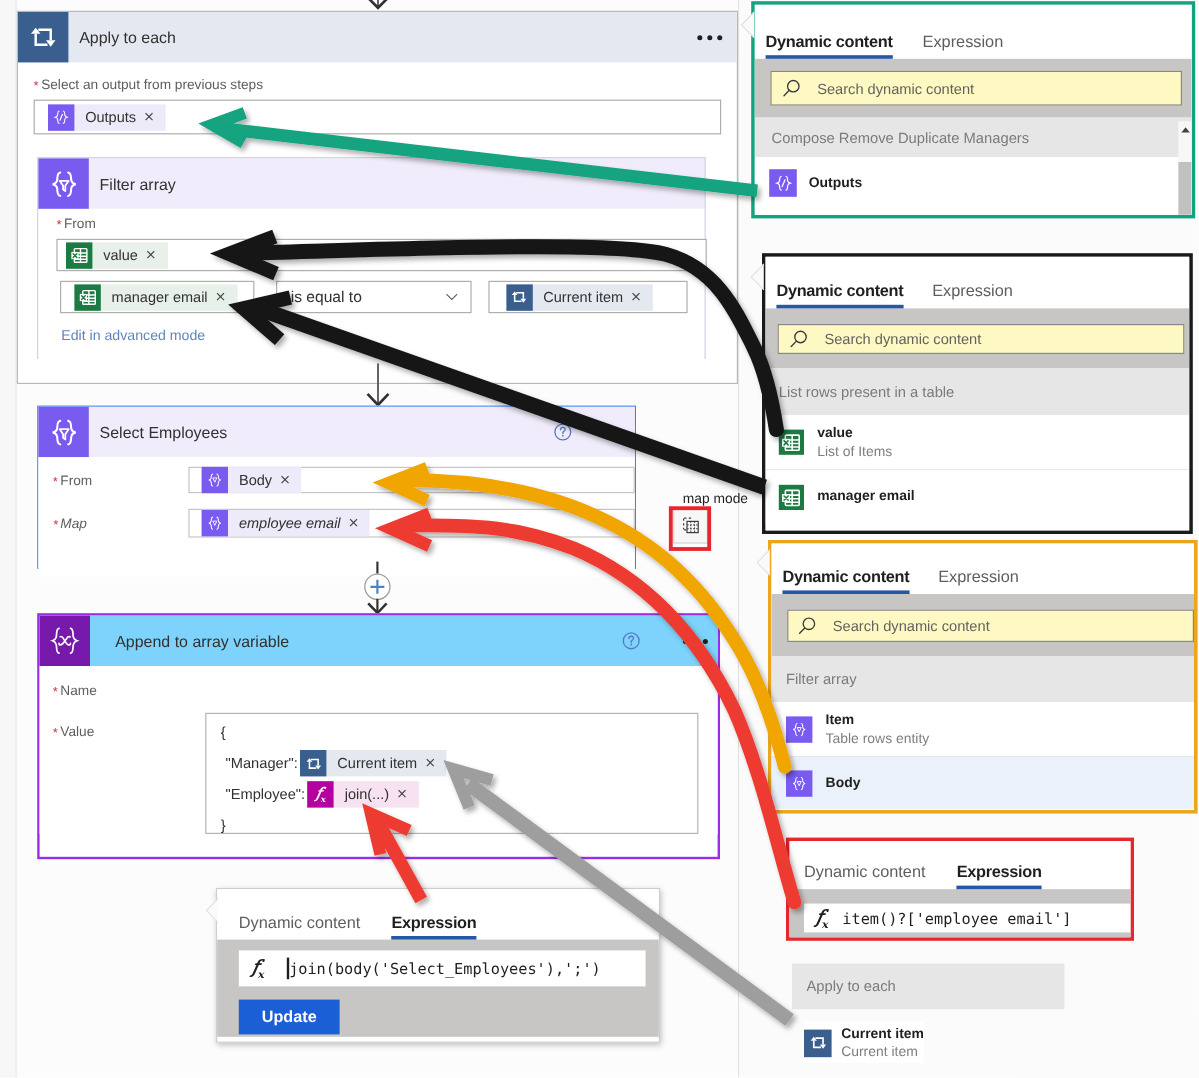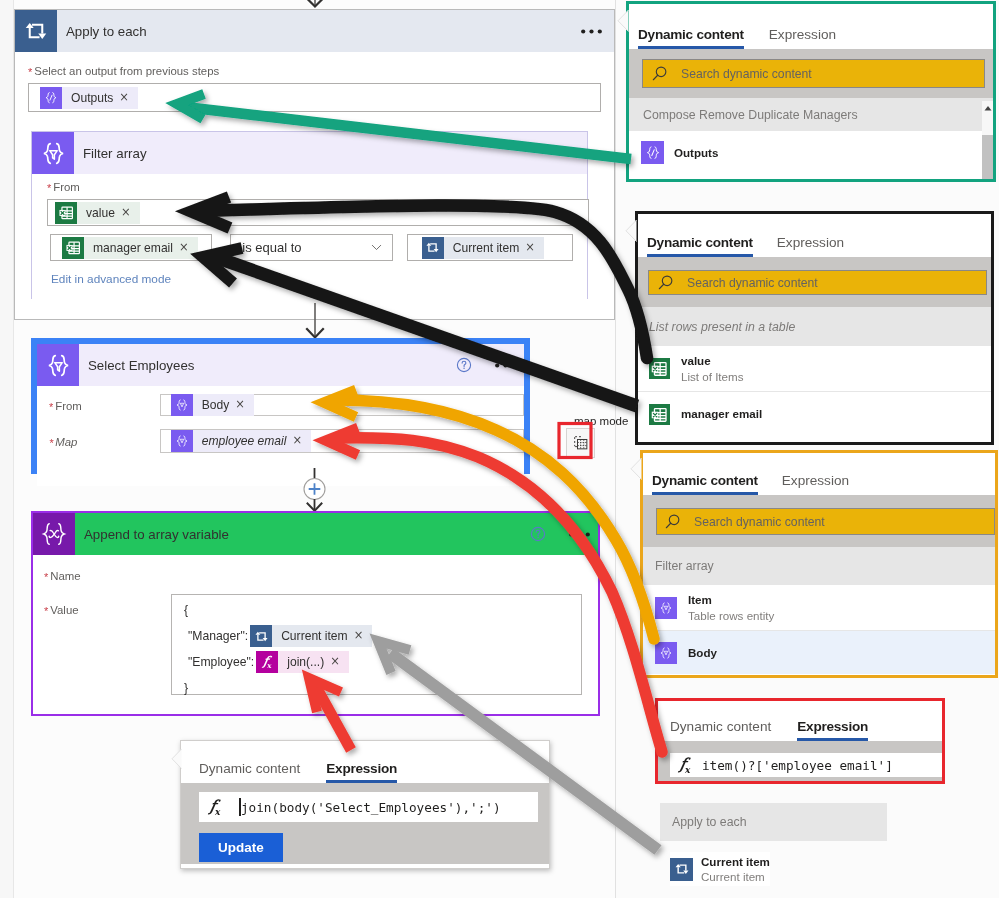--- a/index.html
+++ b/index.html
@@ -26,21 +26,21 @@
 
   .link{color:#5f84bd;font-size:11.8px;cursor:pointer;}
 
   
   .panel{position:absolute;box-sizing:border-box;background:#fff;}
   .ptabs{display:flex;align-items:flex-end;background:#fff;}
   .ptab{font-size:13.6px;color:#605e5c;padding:0 0 7px 0;position:relative;cursor:pointer;white-space:nowrap;}
   .ptab.act{color:#201f1e;font-weight:bold;letter-spacing:-0.25px;}
   .ptab.act:after{content:"";position:absolute;left:0;right:0;bottom:0;height:2.6px;background:#2658a8;}
   .psearchwrap{background:#c8c6c4;}
-  .psearch{box-sizing:border-box;border:1px solid #8a8886;background:#eab308;display:flex;align-items:center;}
+  .psearch{box-sizing:border-box;border:1px solid #8a8886;background:#fef9c3;display:flex;align-items:center;}
   .psearch .ph{font-size:12.2px;color:#646260;}
   .pgroup{background:#e6e6e6;display:flex;align-items:center;font-size:12.3px;color:#7d7b79;}
   .pitem{display:flex;align-items:center;background:#fff;}
   .pitem .ico{flex:0 0 auto;display:flex;align-items:center;justify-content:center;}
   .pitem .nm{font-size:11.6px;color:#201f1e;font-weight:bold;line-height:1.3;}
   .pitem .sb{font-size:11.6px;color:#807e7c;line-height:1.3;}
 
   .exprbar{background:#c8c6c4;}
   .exprbox{box-sizing:border-box;background:#fff;display:flex;align-items:center;border:1px solid #8a8886;}
   .exprtext{font-family:"DejaVu Sans Mono",monospace;font-size:12.7px;color:#201f1e;white-space:pre;}
@@ -169,21 +169,21 @@
       </div>
     </div>
   </div>
 </div>
 
 <svg class="abs" style="left:298px;top:303px;width:34px;height:38px" viewBox="0 0 34 38">
   <path d="M17 0 L17 33" stroke="#605e5c" stroke-width="1.6" fill="none"></path>
   <path d="M9 26 L17 34.5 L25 26" stroke="#323130" stroke-width="2.2" fill="none" stroke-linecap="square"></path>
 </svg>
 
-<div class="card" style="left:31px;top:338px;width:499px;height:136px;border:6px solid #3b82f6;">
+<div class="card" style="left:31px;top:338px;width:499px;height:136px;border:1px solid #3b82f6;">
   <div class="card-hdr" style="background:#f0ecfb;">
     <div class="card-icon" style="background:#7a5bf0;">
       <svg width="31" height="31" viewBox="0 0 24 24">
         <path d="M9.5 4.4 C6.9 4.9 8.0 7.9 7.3 9.9 C6.9 11.2 5.8 11.7 4.6 12.0 C5.8 12.3 6.9 12.8 7.3 14.1 C8.0 16.1 6.9 19.1 9.5 19.6" stroke="#fff" stroke-width="1.3" fill="none" stroke-linecap="round"></path>
         <path d="M14.5 4.4 C17.1 4.9 16.0 7.9 16.7 9.9 C17.1 11.2 18.2 11.7 19.4 12.0 C18.2 12.3 17.1 12.8 16.7 14.1 C16.0 16.1 17.1 19.1 14.5 19.6" stroke="#fff" stroke-width="1.3" fill="none" stroke-linecap="round"></path>
         <path d="M9.1 9.8 L14.9 9.8 L12.7 13.0 L12.7 16.4 L11.3 15.4 L11.3 13.0 Z" stroke="#fff" stroke-width="1.15" fill="none" stroke-linejoin="round"></path>
       </svg>
     </div>
     <div class="card-title">Select Employees</div>
     <div style="flex:1"></div>
@@ -248,21 +248,21 @@
 
 <svg class="abs" style="left:296px;top:468px;width:38px;height:46px" viewBox="0 0 38 46">
   <path d="M18.5 0 L18.5 10" stroke="#323130" stroke-width="1.8" fill="none"></path>
   <circle cx="18.5" cy="21" r="10.5" fill="#fff" stroke="#a19f9d" stroke-width="1.1"></circle>
   <path d="M12.7 21 L24.3 21 M18.5 15.2 L18.5 26.8" stroke="#4d82c8" stroke-width="1.8" fill="none"></path>
   <path d="M18.5 31 L18.5 42" stroke="#323130" stroke-width="1.8" fill="none"></path>
   <path d="M11.5 35.5 L18.6 42.8 L25.5 35.5" stroke="#323130" stroke-width="2" fill="none" stroke-linecap="square"></path>
 </svg>
 
 <div class="card" style="left:31px;top:511px;width:569px;height:205px;border:2px solid #9a2ee8;">
-  <div class="card-hdr" style="background:#22c55e;">
+  <div class="card-hdr" style="background:#7dd3fc;gap:12px;">
     <div class="card-icon" style="background:#7719aa;">
       <svg width="32" height="32" viewBox="0 0 28 28">
         <path d="M9.8 5.0 C7.4 5.4 8.4 8.9 7.7 11.4 C7.3 12.9 6.3 13.6 5.1 14.0 C6.3 14.4 7.3 15.1 7.7 16.6 C8.4 19.1 7.4 22.6 9.8 23.0" stroke="#fff" stroke-width="1.25" fill="none" stroke-linecap="round"></path>
         <path d="M18.2 5.0 C20.6 5.4 19.6 8.9 20.3 11.4 C20.7 12.9 21.7 13.6 22.9 14.0 C21.7 14.4 20.7 15.1 20.3 16.6 C19.6 19.1 20.6 22.6 18.2 23.0" stroke="#fff" stroke-width="1.25" fill="none" stroke-linecap="round"></path>
         <path d="M10.6 11.0 C11.8 10.5 12.6 11.4 13.5 13.1 C14.6 15.0 15.4 16.7 16.7 17.0 C17.7 17.3 18.2 16.7 18.1 15.9" stroke="#fff" stroke-width="1.2" fill="none" stroke-linecap="round"></path>
         <path d="M17.9 11.2 C17.0 10.6 16.2 11.1 15.3 12.5 C13.8 14.7 12.4 16.9 11.0 17.0 C10.2 17.1 9.7 16.6 9.8 15.9" stroke="#fff" stroke-width="1.2" fill="none" stroke-linecap="round"></path>
       </svg>
     </div>
     <div class="card-title">Append to array variable</div>
     <div style="flex:1"></div>
@@ -384,21 +384,21 @@
     </div>
     <div class="psearchwrap" style="padding:13px 4px 12px 10px;">
       <div class="psearch" style="height:25px;padding-left:8px;">
         <svg width="18" height="18" viewBox="0 0 20 20">
           <circle cx="11.2" cy="7.6" r="5.3" fill="none" stroke="#3b3a39" stroke-width="1.25"></circle>
           <path d="M7.4 11.4 L2.6 16.4" stroke="#3b3a39" stroke-width="1.25" fill="none" stroke-linecap="round"></path>
         </svg>
         <span class="ph" style="margin-left:12px;">Search dynamic content</span>
       </div>
     </div>
-    <div class="pgroup" style="height:39px;padding-left:11px;font-style:italic;">
+    <div class="pgroup" style="height:39px;padding-left:11px;">
       <span>List rows present in a table</span>
     </div>
     <div class="pitem" style="height:45px;padding-left:11px;border-bottom:1px solid #e6e6e6;">
       <span class="ico" style="width:21px;height:21px;background:#1c7a43;">
         <svg width="21" height="21" viewBox="0 0 20 20">
           <rect x="5.2" y="4.4" width="11.0" height="12.0" rx="0.7" fill="none" stroke="#fff" stroke-width="1.25"></rect>
           <path d="M5.2 8.2 L16.2 8.2 M5.2 11.1 L16.2 11.1 M5.2 13.8 L16.2 13.8 M10.6 4.4 L10.6 16.4" stroke="#fff" stroke-width="1.25"></path>
           <rect x="2.6" y="7.3" width="6.3" height="6.3" fill="#fff"></rect>
           <path d="M4.2 8.9 L7.4 12.1 M7.4 8.9 L4.2 12.1" stroke="#1c7a43" stroke-width="1.25" stroke-linecap="round"></path>
         </svg>

